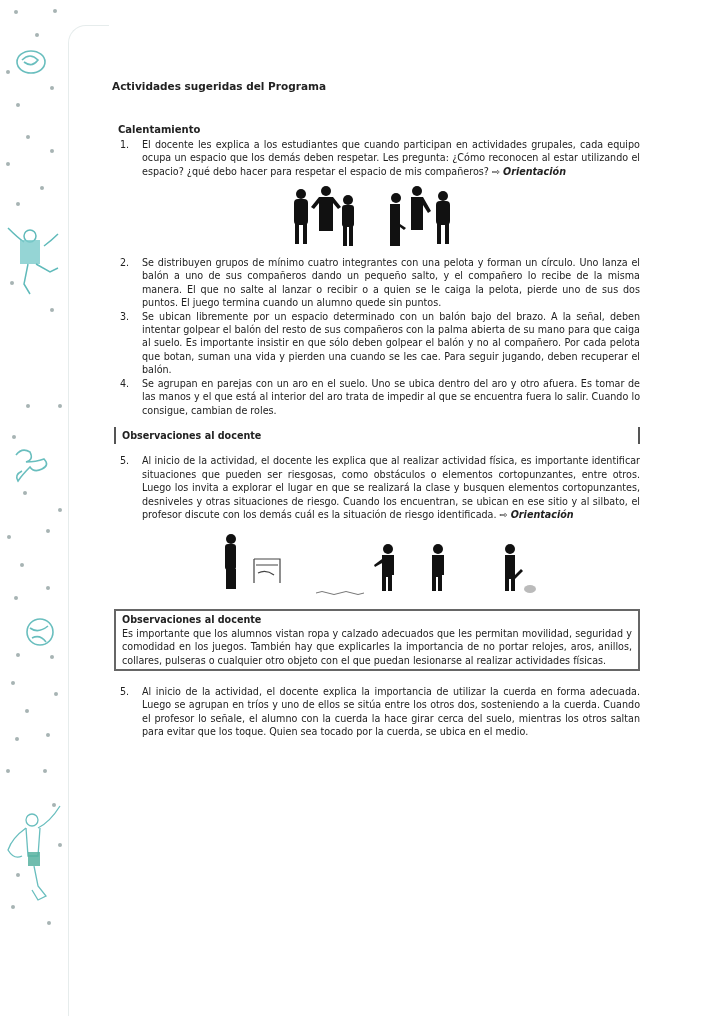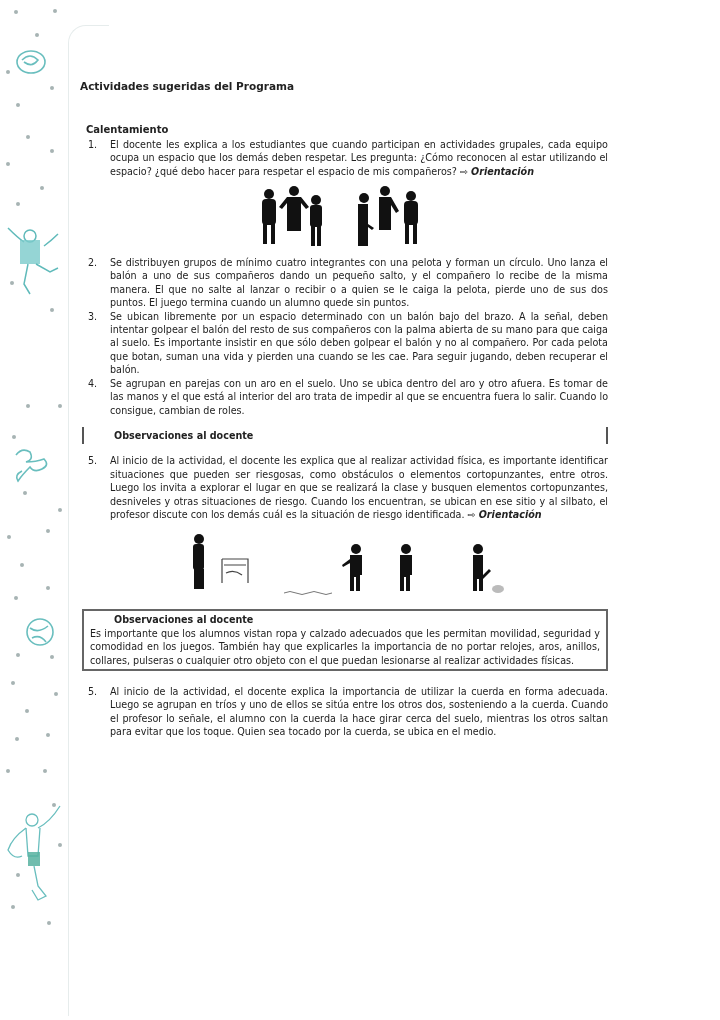--- a/index.html
+++ b/index.html
@@ -2,31 +2,31 @@
 <html><head>
 <meta charset="utf-8">
 <style>
   html, body { margin: 0; padding: 0; background: #ffffff; }
   body { width: 720px; height: 1020px; position: relative; overflow: hidden;
          font-family: "DejaVu Sans", sans-serif; color: #222; }
   .border-deco { position: absolute; left: 0; top: 0; width: 95px; height: 1020px; }
   .page-edge { position: absolute; left: 68px; top: 25px; width: 40px; height: 990px;
                border-left: 1px solid #e6ecec; border-top: 1px solid #e6ecec;
                border-top-left-radius: 18px; }
-  .content { position: absolute; left: 80px; top: 80px; width: 528px; font-size: 9.6px; line-height: 13.4px; }
+  .content { position: absolute; left: 112px; top: 80px; width: 528px; font-size: 9.6px; line-height: 13.4px; }
   .doc-title { font-weight: bold; font-size: 10.5px; margin: 0 0 30px 0; }
   .section-title { font-weight: bold; font-size: 10px; margin: 16px 0 1px 6px; }
   .item { position: relative; padding-left: 30px; text-align: justify; margin-bottom: 0; }
   .item .num { position: absolute; left: 8px; top: 0; }
   .item .tag { font-weight: bold; font-style: italic; }
   .illus { display: flex; justify-content: center; margin: 8px 0 8px 0; }
   .obs1 { margin: 10px 0 10px 2px; padding: 2px 6px; border-left: 2px solid #555; border-right: 2px solid #555;
           text-align: justify; }
   .obs2 { margin: 10px 0 14px 2px; padding: 2px 6px; border: 2px solid #666; text-align: justify; }
-  .obs-title { font-weight: bold; display: block; margin-left: 24px; }
+  .obs-title { font-weight: bold; display: block; }
   .mt { margin-top: 10px; }
 </style>
 </head>
 <body>
 
 <svg class="border-deco" viewBox="0 0 95 1020" xmlns="http://www.w3.org/2000/svg">
   <g fill="#8a9a9a" opacity="0.75">
     <circle cx="16" cy="12" r="2"></circle>
       <circle cx="55" cy="11" r="2"></circle>
       <circle cx="37" cy="35" r="2"></circle>

